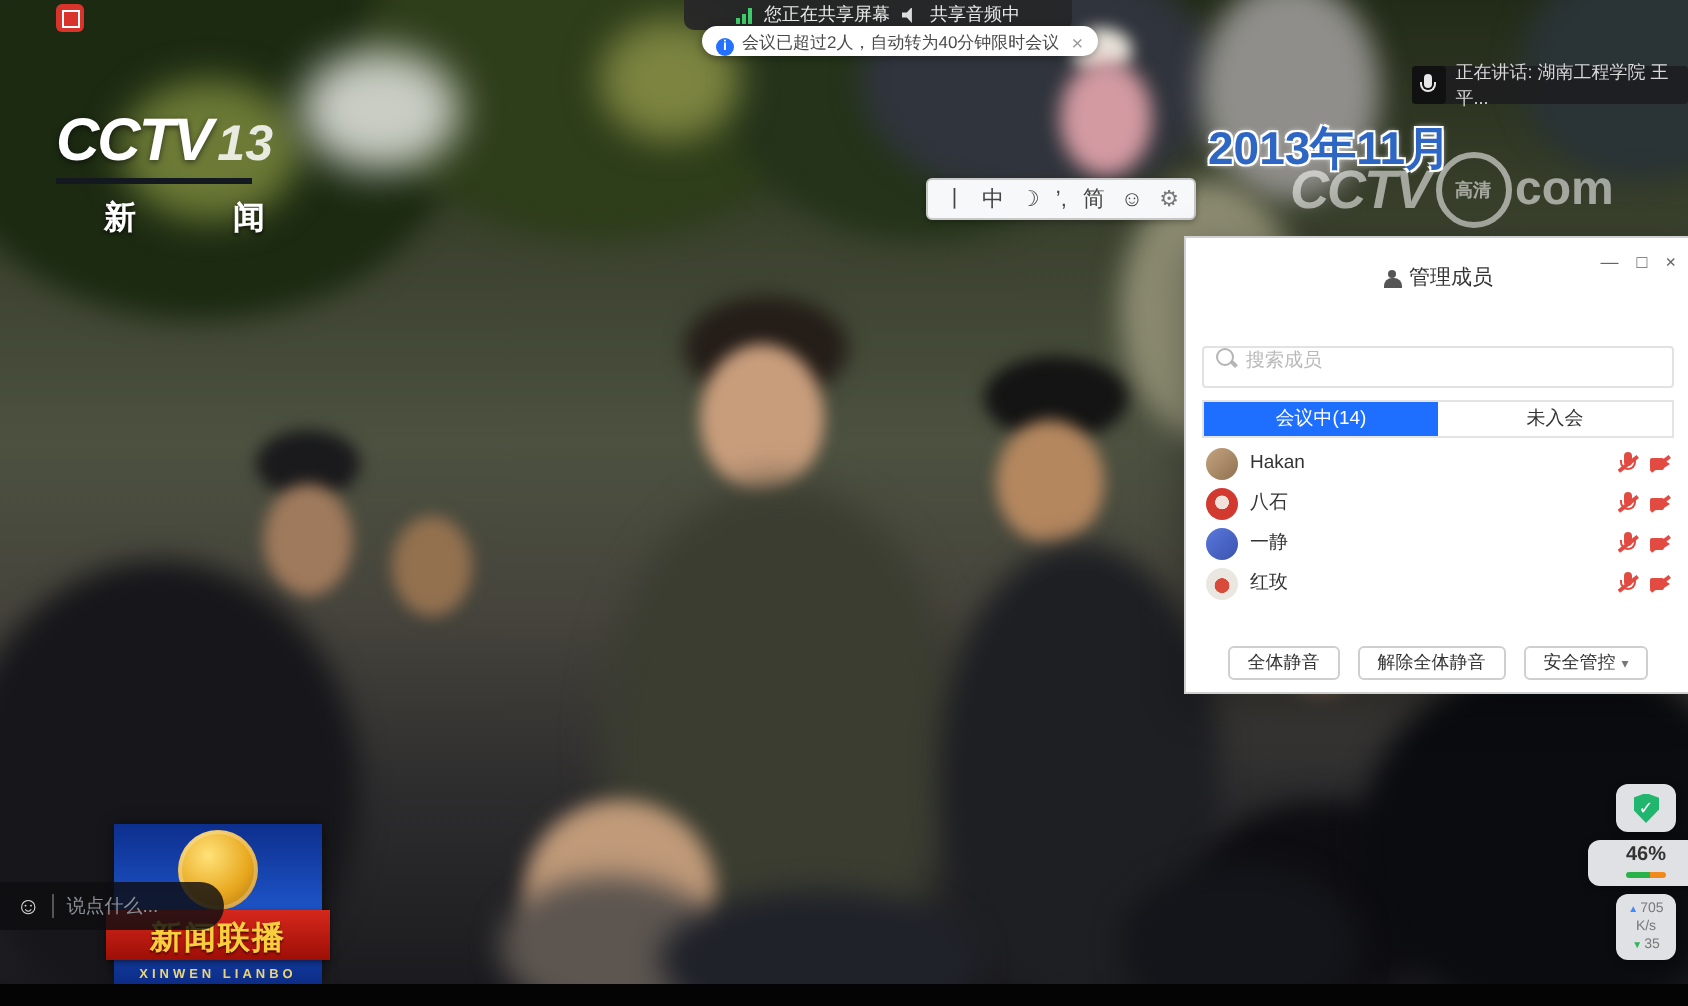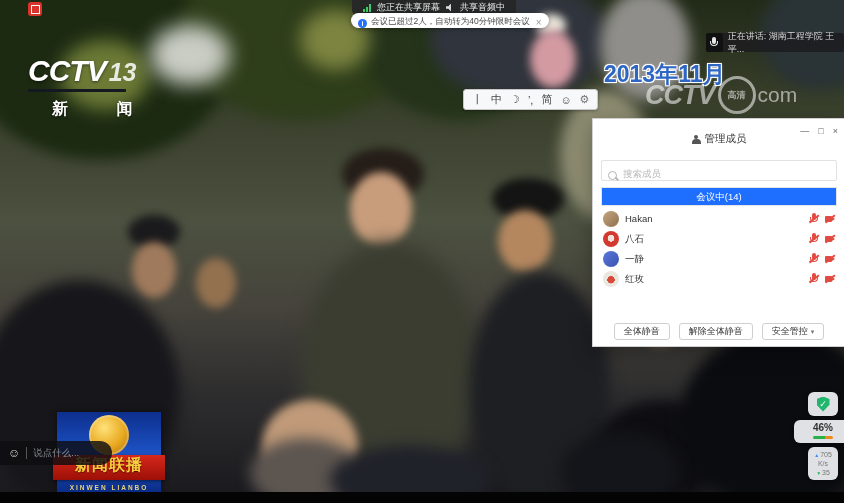--- a/index.html
+++ b/index.html
@@ -17,24 +17,24 @@
   .cctv-rule{width:98px;height:3px;background:#141821;margin-top:1px}
   .cctv-cap{margin-top:7px;margin-left:24px;font-size:16px;font-weight:700;letter-spacing:22px;
             text-shadow:0 1px 2px rgba(0,0,0,.7)}
   
   .air-date{position:absolute;left:604px;top:59px;font-size:23px;font-weight:700;color:#2e66c4;
             text-shadow:-1px -1px 0 #fff,1px -1px 0 #fff,-1px 1px 0 #fff,1px 1px 0 #fff,0 0 3px #fff}
   .wm{position:absolute;left:645px;top:76px;display:flex;align-items:center;opacity:.55;color:#fff}
   .wm-brand{font-style:italic;font-weight:900;font-size:27px;letter-spacing:-1px}
   .wm-circle{width:32px;height:32px;border:3px solid #fff;border-radius:50%;margin:0 2px 0 3px;
              display:flex;align-items:center;justify-content:center;font-size:9px;font-weight:700}
-  .wm-suffix{font-size:21px;font-weight:400}
-  
-  .share-bar{position:absolute;left:352px;top:0;height:15px;display:flex;align-items:center;gap:6px;
-             padding:0 11px;background:rgba(38,38,40,.92);border-radius:0 0 5px 5px;color:#e8e8e8;font-size:9px}
+  .wm-suffix{font-size:24px;font-weight:700}
+  
+  .share-bar{position:absolute;left:342px;top:0;height:15px;display:flex;align-items:center;gap:6px;
+             padding:0 26px;background:rgba(38,38,40,.92);border-radius:0 0 5px 5px;color:#e8e8e8;font-size:9px}
   .bars{display:flex;align-items:flex-end;gap:1px;height:8px}
   .bars i{display:block;width:2px;background:#3ecb6a}
   .spk{width:8px;height:8px;background:#dcdcdc;
        clip-path:polygon(0 35%,30% 35%,62% 0,62% 100%,30% 65%,0 65%)}
   
   .toast{position:absolute;left:351px;top:13px;height:15px;display:flex;align-items:flex-end;gap:4px;
          padding:0 7px;background:#fff;border-radius:8px;box-shadow:0 1px 4px rgba(0,0,0,.35);
          font-size:8.5px;color:#4a4a4a;white-space:nowrap}
   .info-dot{width:9px;height:9px;border-radius:50%;background:#2470ff;color:#fff;font-size:7px;
             line-height:9px;text-align:center;font-weight:700;flex:none}
@@ -67,22 +67,22 @@
   
   .panel{position:absolute;left:592px;top:118px;width:252px;height:227px;background:#fff;
          border:1px solid #d0d0d0;box-shadow:0 6px 20px rgba(0,0,0,.3);font-size:10px;color:#333}
   .p-titlebar{height:40px;display:flex;align-items:center;justify-content:center;gap:4px;
               font-size:10.5px;position:relative}
   .p-title-glyph{width:9px;height:9px;position:relative}
   .p-title-glyph::before{content:'';position:absolute;left:2.5px;top:0;width:4px;height:4px;border-radius:50%;background:#555}
   .p-title-glyph::after{content:'';position:absolute;left:0;top:4.5px;width:9px;height:4.5px;border-radius:4px 4px 0 0;background:#555}
   .p-controls{position:absolute;right:7px;top:0;height:24px;display:flex;align-items:center;gap:9px;
               color:#666;font-size:9px}
-  .p-search{margin:1px 8px 6px;height:19px;border:1px solid #e2e2e2;border-radius:2px;
-            display:flex;align-items:flex-end;padding:0 6px;gap:4px}
+  .p-search{margin:14px 8px 6px;height:19px;border:1px solid #e2e2e2;border-radius:2px;
+            display:flex;align-items:flex-start;padding:0 6px;gap:4px}
   .p-search input{border:none;outline:none;flex:1;font-size:9.5px;color:#333;background:transparent;
                   font-family:"Liberation Sans",sans-serif}
   .p-search input::placeholder{color:#b8b8b8}
   .mag{width:7px;height:7px;border:1.5px solid #b5b5b5;border-radius:50%;position:relative;flex:none}
   .mag::after{content:'';position:absolute;left:6px;top:6px;width:4px;height:1.5px;background:#b5b5b5;
               transform:rotate(45deg)}
   .p-tabs{display:flex;margin:0 8px;border:1px solid #e4e4e4}
   .p-tab{flex:1;height:17px;line-height:17px;text-align:center;font-size:9.5px;background:#fff;color:#333}
   .p-tab.active{background:#1e6fff;color:#fff}
   .m-list{margin-top:3px}
@@ -103,21 +103,21 @@
   .fbtn{height:17px;padding:0 9px;border:1px solid #cfcfcf;border-radius:3px;background:#fff;
         font-size:9px;color:#333;display:flex;align-items:center;gap:3px}
   .caret{font-size:7px;color:#777}
   
   .prog-logo{position:absolute;left:57px;top:412px;width:104px;height:80px;
              background:linear-gradient(180deg,#0d2f8e,#1e55c9 55%,#0c2c86);box-shadow:0 0 6px rgba(0,0,0,.5)}
   .globe{position:absolute;left:32px;top:3px;width:40px;height:40px;border-radius:50%;
          background:radial-gradient(circle at 38% 32%,#ffe27a,#e8a81f 55%,#a96f10);
          box-shadow:inset 0 0 0 2px rgba(255,255,255,.25)}
   .prog-band{position:absolute;left:-4px;right:-4px;top:43px;height:25px;
-             background:linear-gradient(180deg,#d6281c,#9d0f06);display:flex;align-items:flex-start;
+             background:linear-gradient(180deg,#d6281c,#9d0f06);display:flex;align-items:flex-end;
              justify-content:center;box-shadow:0 1px 3px rgba(0,0,0,.5)}
   .prog-band span{color:#f7cf3e;font-weight:900;font-size:16px;letter-spacing:1px;
                   text-shadow:0 1px 1px #5e0400}
   .prog-sub{position:absolute;left:0;right:0;bottom:1px;text-align:center;color:#e9d47d;
             font-size:6.5px;letter-spacing:2px;font-weight:700}
   
   .danmaku{position:absolute;left:0;top:441px;height:24px;width:112px;display:flex;align-items:center;
            gap:6px;padding:0 10px 0 8px;background:rgba(14,14,17,.82);border-radius:0 12px 12px 0;
            box-sizing:border-box}
   .danmaku .face{color:#d8d8d8;font-size:12px;line-height:1}
@@ -250,20 +250,21 @@
     </span>
   </div>
 
   <div class="p-search">
     <span class="mag"></span>
     <input placeholder="搜索成员" style="">
   </div>
 
   <div class="p-tabs">
     <div class="p-tab active">会议中(14)</div>
+    <div class="p-tab">未入会</div>
   </div>
 
   <div class="m-list">
 
     <div class="m-row">
       <span class="avatar a2"></span>
       <span class="m-name">Hakan</span>
       <span class="row-icons">
         <span class="ic ic-mic off">
             <i class="slash"></i>

